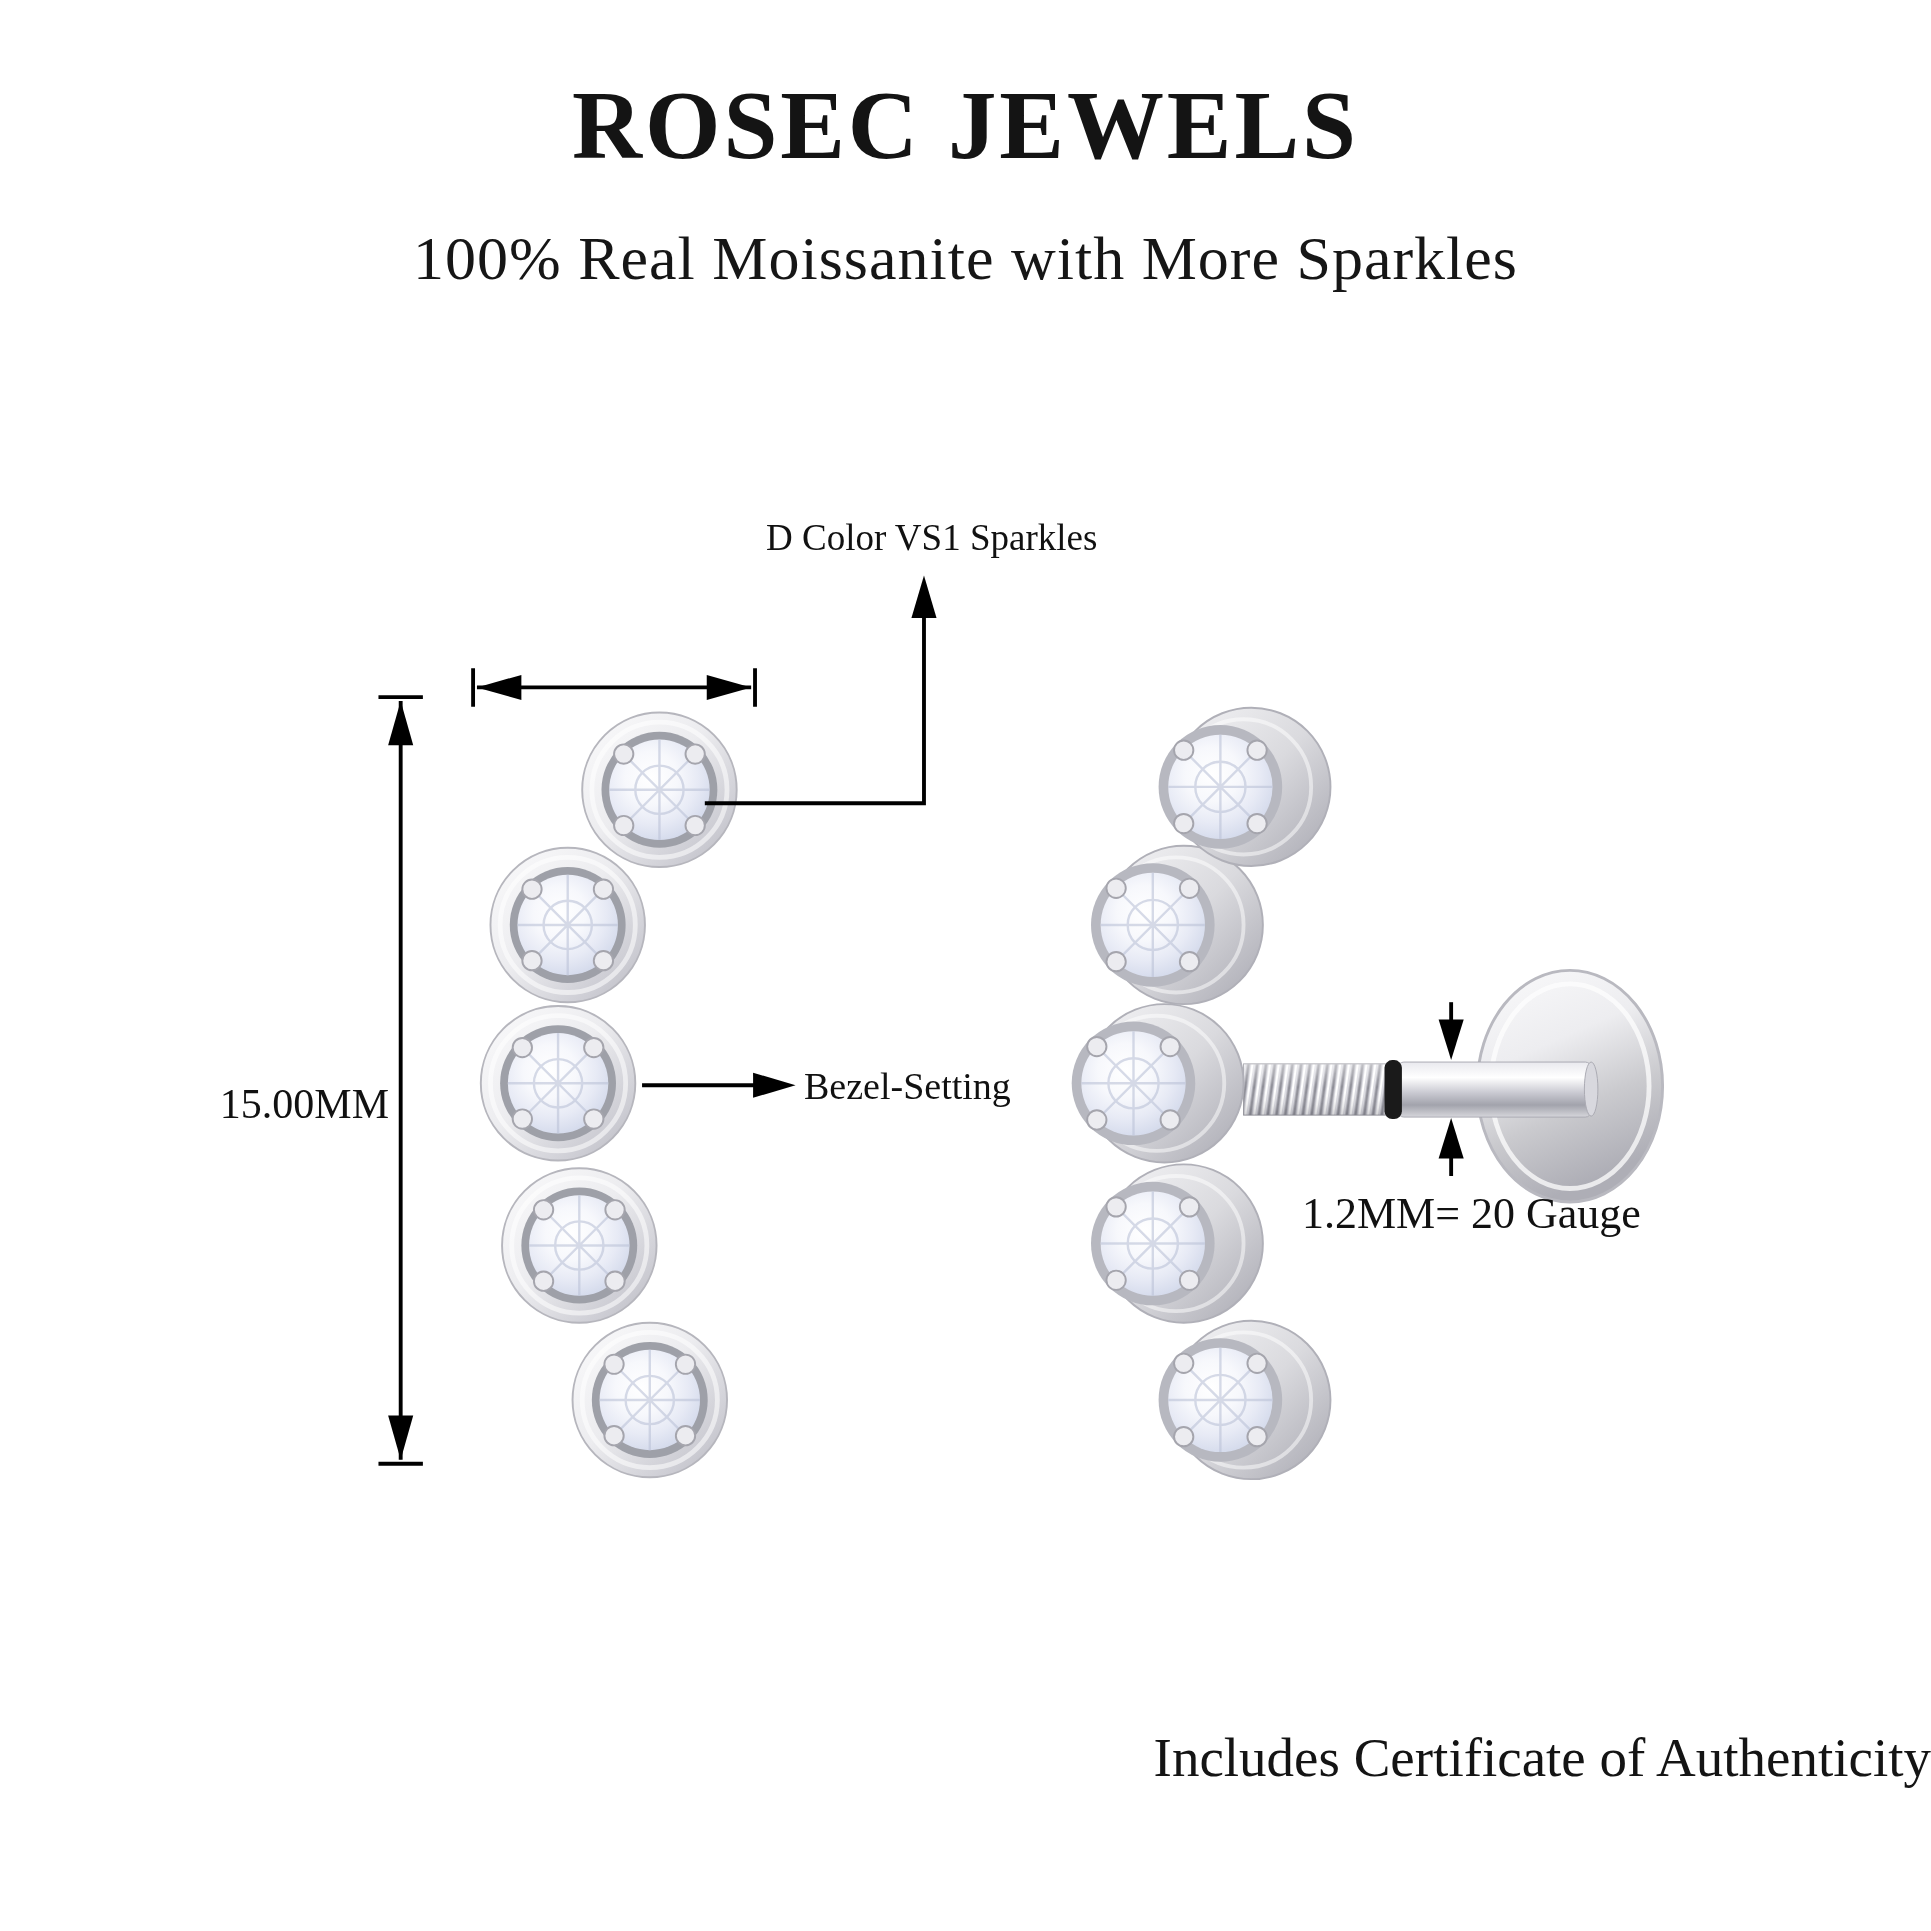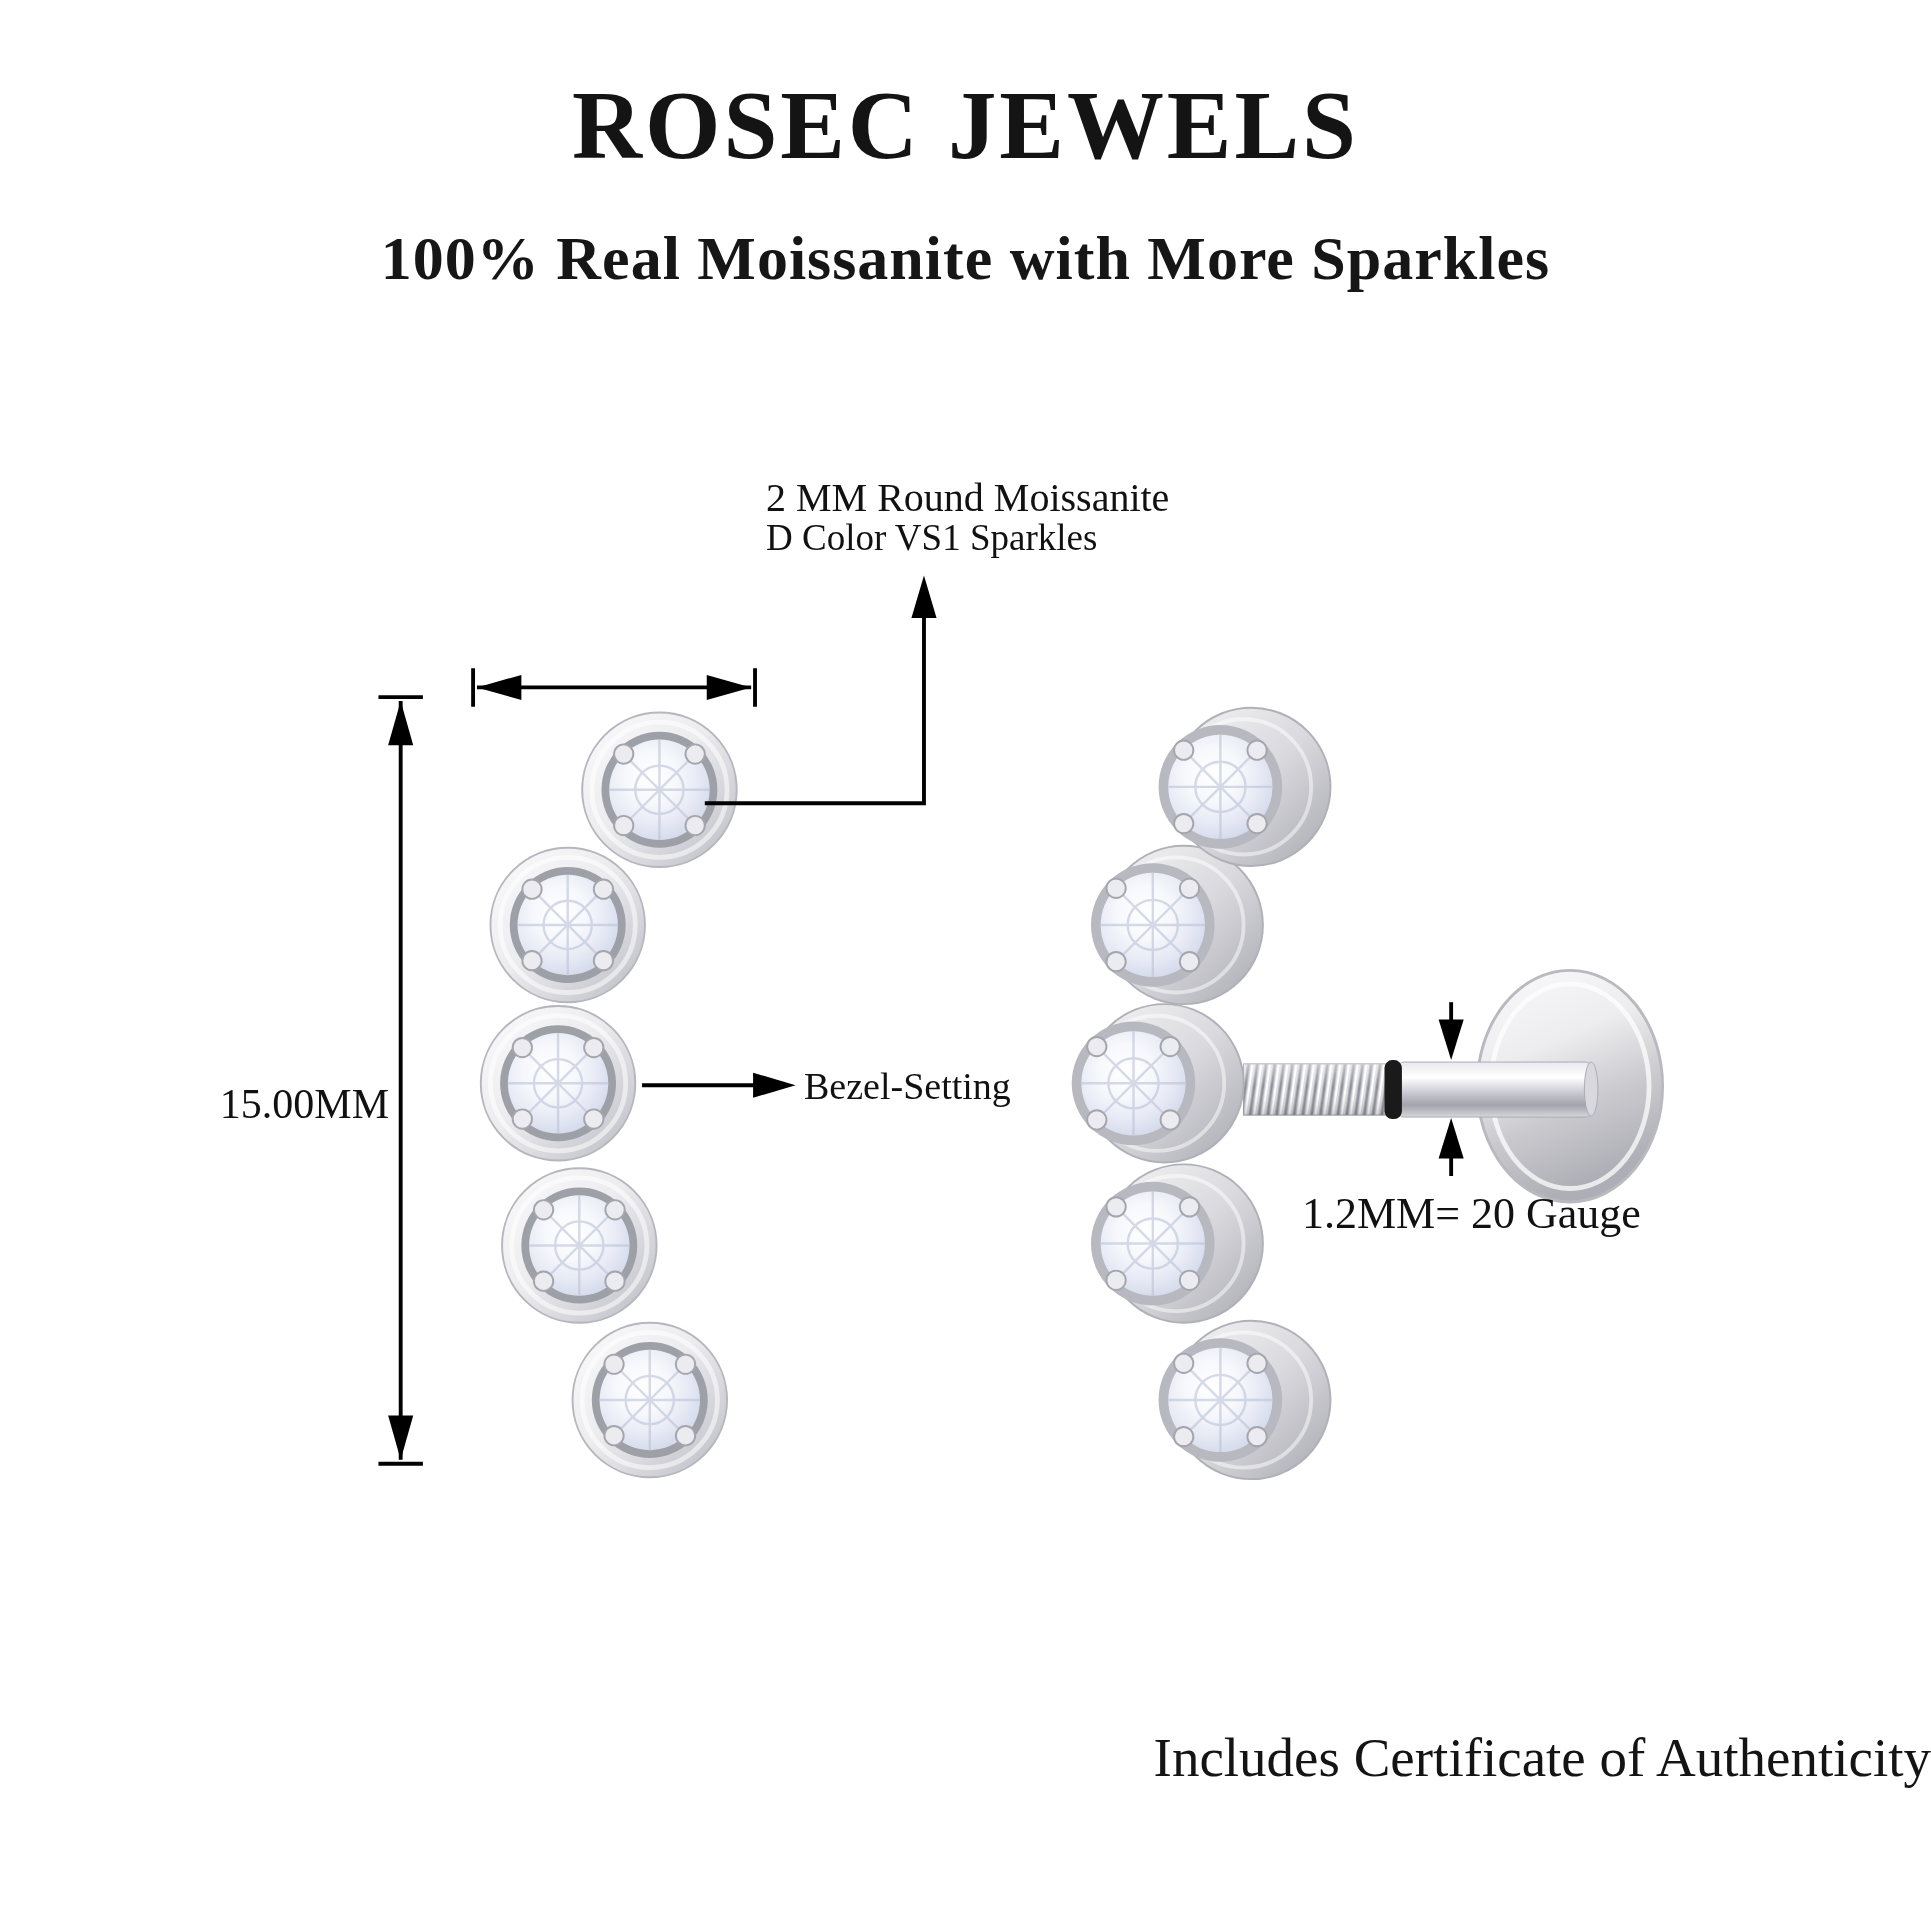--- a/index.html
+++ b/index.html
@@ -15,21 +15,21 @@
   .brand{
     top:75px;left:0;width:1931px;
     text-align:center;
     font-size:97px;font-weight:bold;
     letter-spacing:2.9px;line-height:1.05;
     color:#141414;
   }
   .tagline{
     top:224px;left:0;width:1931px;
     text-align:center;
-    font-size:62px;font-weight:bold;
+    font-size:62px;font-weight:normal;
     letter-spacing:1px;line-height:1.1;
     color:#161616;
   }
   .ann-line1{top:477px;left:766px;font-size:40px;line-height:1.05;}
   .ann-line2{top:519px;left:766px;font-size:37px;line-height:1.05;}
   .dim-width{top:631px;left:454px;width:319px;text-align:center;font-size:42px;}
   .dim-height{top:1080px;left:174px;width:215px;text-align:right;font-size:42px;}
   .bezel-label{top:1064px;left:804px;font-size:38px;}
   .gauge-label{top:1188px;left:1302px;font-size:44px;}
   .footer-note{
@@ -183,21 +183,20 @@
         <polygon points="1503,1098 1490,1056 1516,1056" fill="#000" stroke="none"></polygon>
         <path d="M1503 1218 V1198"></path>
         <polygon points="1503,1158 1490,1200 1516,1200" fill="#000" stroke="none"></polygon>
       </g>
     </g>
   </svg>
 
   <div class="abs brand">ROSEC JEWELS</div>
   <div class="abs tagline">100% Real Moissanite with More Sparkles</div>
 
-  <div class="abs ann-line1">2 MM Round Moissanite</div>
   <div class="abs ann-line2">D Color VS1 Sparkles</div>
 
   <div class="abs dim-height">15.00MM</div>
 
   <div class="abs bezel-label">Bezel-Setting</div>
 
   <div class="abs gauge-label">1.2MM= 20 Gauge</div>
 
   <div class="abs footer-note">Includes Certificate of Authenticity</div>
 </div>

